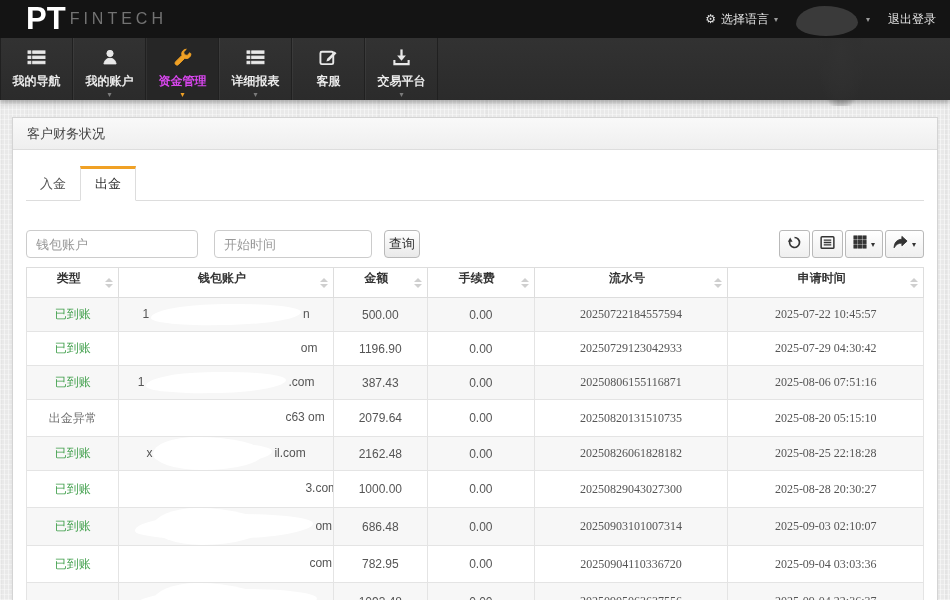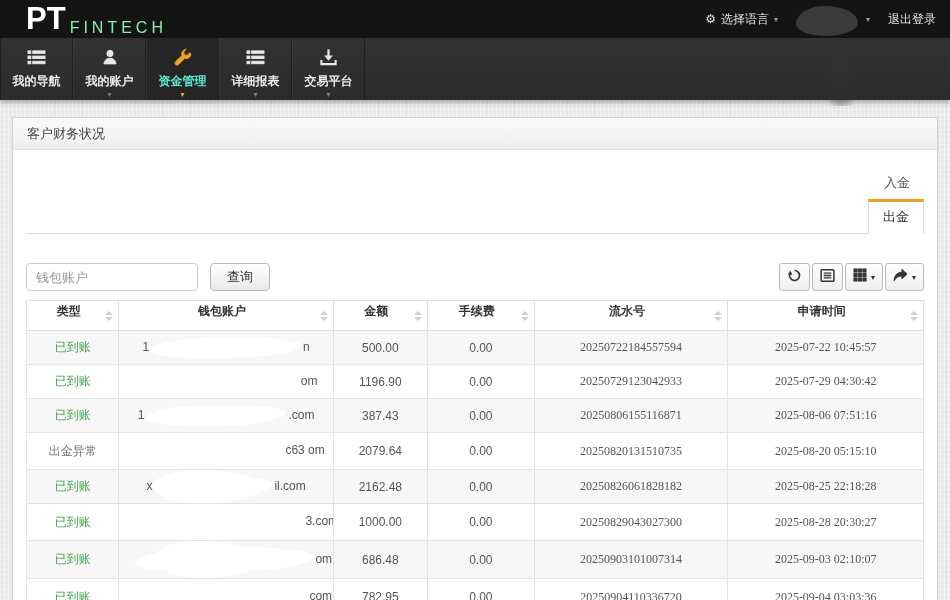--- a/index.html
+++ b/index.html
@@ -9,23 +9,23 @@
     background-color:#e9e9e9;
     background-image:
       repeating-linear-gradient(90deg, rgba(255,255,255,.45) 0 1px, transparent 1px 4px),
       repeating-linear-gradient(0deg, rgba(255,255,255,.35) 0 1px, transparent 1px 5px),
       repeating-linear-gradient(90deg, rgba(0,0,0,.02) 0 2px, transparent 2px 27px);
   }
 
   
   .topbar { position:absolute; top:0; left:0; right:0; height:38px; background:#141414;
     display:flex; align-items:center; justify-content:space-between; padding:0 14px 0 26px; z-index:30; }
-  .logo { display:flex; align-items:flex-end; }
+  .logo { display:flex; align-items:center; }
   .logo-pt { color:#fff; font-size:31px; font-weight:900; letter-spacing:0; line-height:36px; }
-  .logo-fin { color:#86efac; font-size:16px; font-weight:400; letter-spacing:4px; margin-left:4px; }
+  .logo-fin { color:#737373; font-size:16px; font-weight:400; letter-spacing:4px; margin-left:4px; }
   .topbar-right { display:flex; align-items:center; gap:18px; color:#e3e3e3; font-size:12px; }
   .lang, .logout { cursor:pointer; display:flex; align-items:center; gap:5px; }
   .gear { font-family:"DejaVu Sans", sans-serif; font-size:12px; color:#e3e3e3; }
   .caret-sm { font-size:8px; color:#9a9a9a; }
   .user-redacted { display:flex; align-items:center; gap:8px; }
   .blob-dark { display:inline-block; width:62px; height:30px; background:#3a3a3a;
     border-radius:46% 54% 52% 48% / 60% 55% 45% 40%; margin-top:4px; }
   .blob-tail { position:absolute; left:818px; top:30px; width:46px; height:76px; z-index:29;
     background:radial-gradient(ellipse at 50% 25%, rgba(50,50,50,.95) 0%, rgba(48,48,48,.75) 45%, rgba(45,45,45,0) 78%); }
 
@@ -37,43 +37,43 @@
     align-items:center; padding-top:9px; cursor:pointer;
     border-right:1px solid #202020; border-left:1px solid rgba(255,255,255,.05); }
   .nav-item:first-child { border-left:1px solid #202020; }
   .nav-icon { height:20px; display:flex; align-items:center; }
   .nav-icon svg { fill:#e8e8e8; stroke:#e8e8e8; }
   .nav-label { margin-top:6px; font-size:12px; font-weight:bold; color:#ececec; white-space:nowrap; }
   .nav-caret { position:absolute; bottom:0; left:50%; transform:translateX(-50%);
     font-size:8px; color:#7b7b7b; line-height:10px; }
   .nav-item.active { background:#262626; }
   .nav-item.active .nav-icon svg { fill:#f0a125; stroke:#f0a125; }
-  .nav-item.active .nav-label { color:#5eead4; }
+  .nav-item.active .nav-label { color:#d946ef; }
   .nav-item.active .nav-caret { color:#f0a125; }
 
   
   .content { position:absolute; top:92px; left:0; right:0; height:500px; }
   .panel { position:absolute; left:12px; right:12px; top:25px; height:505px;
     background:#fff; border:1px solid #d4d4d4; box-shadow:0 1px 2px rgba(0,0,0,.06); }
   .panel-header { height:32px; line-height:31px; padding-left:14px; font-size:13px; color:#444;
     background:linear-gradient(#f9f9f9,#efefef); border-bottom:1px solid #ddd; }
   .panel-body { padding:0 13px; }
 
-  .tabs { display:flex; margin-top:16px; border-bottom:1px solid #ddd; align-items:flex-end;flex-direction:column; }
+  .tabs { display:flex; margin-top:16px; border-bottom:1px solid #ddd; align-items:flex-end; }
   .tab { padding:8px 14px 7px; font-size:13px; color:#555; cursor:pointer; }
   .tab.active { background:#fff; border:1px solid #ddd; border-top:3px solid #f0a125;
     border-bottom:1px solid #fff; margin-bottom:-1px; padding:6px 14px 7px; color:#333; }
 
   .filter-row { margin-top:29px; display:flex; align-items:center; }
   .filter-row input { height:28px; border:1px solid #ccc; border-radius:4px; padding:0 9px;
     font-size:13px; color:#555; width:158px; margin-right:16px; background:#fff;
     font-family:"Liberation Sans","DejaVu Sans",sans-serif; }
   .filter-row input::placeholder { color:#999; opacity:1; }
   .filter-row input:first-child { width:172px; }
-  .search-btn { height:28px; padding:0 16px; margin-left:-4px; border:1px solid #b9b9b9; border-radius:4px;
+  .search-btn { height:28px; padding:0 4px; margin-left:-4px; border:1px solid #b9b9b9; border-radius:4px;
     background:linear-gradient(#fff,#e9e9e9); font-size:13px; color:#333; cursor:pointer;
     font-family:"Liberation Sans","DejaVu Sans",sans-serif; }
   .toolbar { margin-left:auto; display:flex; gap:2px; }
   .tool-btn { height:28px; min-width:31px; padding:0 7px; display:flex; align-items:center;
     justify-content:center; gap:4px; background:linear-gradient(#fff,#efefef);
     border:1px solid #b9b9b9; border-radius:3px; color:#333; cursor:pointer; }
   .tool-btn svg { fill:#333; stroke:#333; }
   .tool-caret { font-size:8px; color:#333; }
 
   
@@ -179,20 +179,29 @@
             <rect x="1" y="13" width="3" height="2.6"></rect>
             <rect x="6" y="13" width="13" height="2.6"></rect>
           </svg>
       </span>
       <span class="nav-label">详细报表</span>
       <span class="nav-caret">▾</span>
     </div>
     <div class="nav-item">
       <span class="nav-icon">
         <svg width="19" height="19" viewBox="0 0 20 20">
+            <rect x="1.5" y="4" width="13.5" height="13" rx="1.5" fill="none" stroke-width="2"></rect>
+            <path d="M8.6 11.4 16.4 3.6l2 2-7.8 7.8-2.8.8z" stroke="none"></path>
+          </svg>
+      </span>
+      <span class="nav-label">客服</span>
+    </div>
+    <div class="nav-item">
+      <span class="nav-icon">
+        <svg width="19" height="19" viewBox="0 0 20 20">
             <path d="M10 1.5v8" fill="none" stroke-width="2.4"></path>
             <path d="M5.4 8h9.2L10 13.4z" stroke="none"></path>
             <path d="M2.5 12.5v4.5h15v-4.5" fill="none" stroke-width="2.2"></path>
           </svg>
       </span>
       <span class="nav-label">交易平台</span>
       <span class="nav-caret">▾</span>
     </div>
   </nav>
 
@@ -203,20 +212,21 @@
       <div class="panel-header">客户财务状况</div>
       <div class="panel-body">
 
         <div class="tabs">
           <div class="tab">入金</div>
           <div class="tab active">出金</div>
         </div>
 
         <div class="filter-row">
           <input type="text" placeholder="钱包账户" style="">
+          <input type="text" placeholder="开始时间" style="">
           <button class="search-btn">查询</button>
 
           <div class="toolbar">
             <div class="tool-btn">
               <span>
                 <svg width="15" height="15" viewBox="0 0 16 16">
                     <path d="M8 2.7a5.3 5.3 0 1 1-5.1 3.9" fill="none" stroke-width="1.8"></path>
                     <path d="M0.9 7.2h5l-2.5-4.6z" stroke="none"></path>
                   </svg>
               </span>

